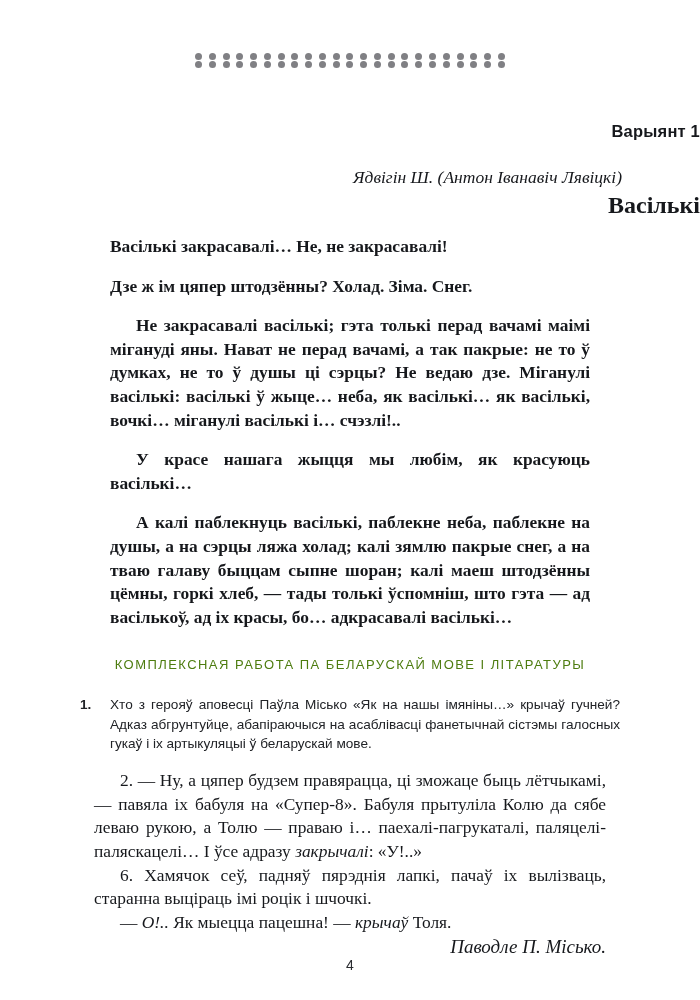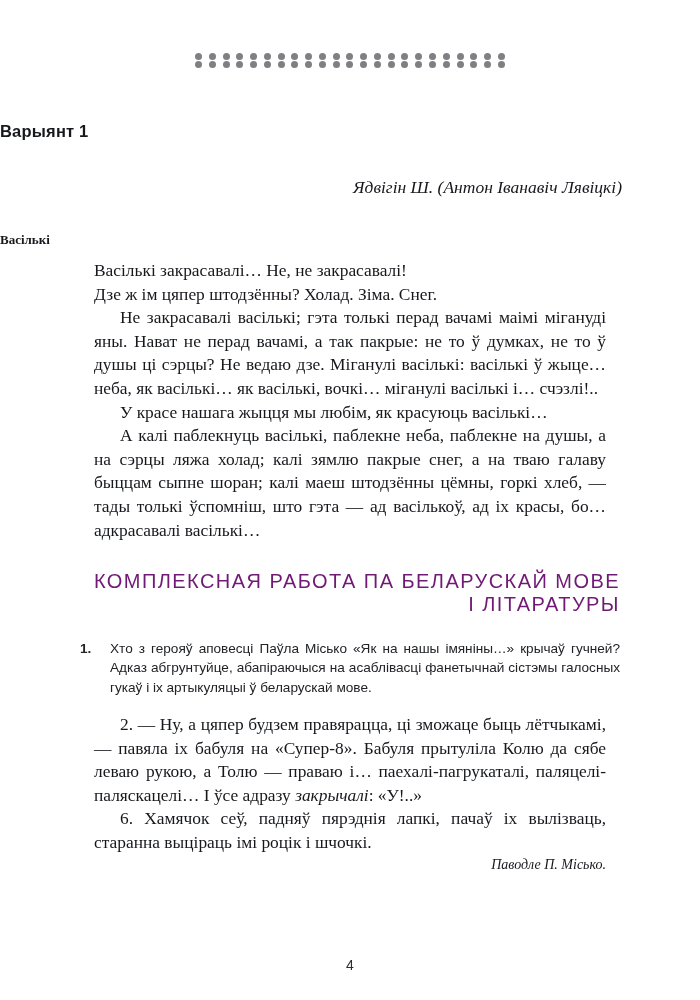--- a/index.html
+++ b/index.html
@@ -49,21 +49,21 @@
     font-weight: bold;
     font-size: 27px;
     letter-spacing: 2.2px;
     color: #16181c;
     margin: 11px 0 11px 0;
     line-height: 1.1;
   }
 
   
   .variant {
-    text-align: left;
+    text-align: right;
     font-family: "Liberation Sans", sans-serif;
     font-weight: bold;
     font-size: 16.5px;
     color: #16181c;
     margin-top: 54px;
     letter-spacing: 0.2px;
   }
 
   .subheading {
     text-align: center;
@@ -74,63 +74,64 @@
     color: #2a2c30;
     margin-top: 31px;
   }
 
   .author-line {
     text-align: right;
     font-family: "Liberation Serif", serif;
     font-style: italic;
     font-size: 17.5px;
     color: #16181c;
-    margin-top: 36px;
+    margin-top: 26px;
     padding-right: 78px;
   }
 
   .work-title {
-    text-align: left;
-    font-family: "Liberation Serif", serif;
-    font-weight: bold;
-    font-size: 13px;
-    color: #16181c;
-    margin-top: 34px;
+    text-align: right;
+    font-family: "Liberation Serif", serif;
+    font-weight: bold;
+    font-size: 24px;
+    color: #16181c;
+    margin-top: 4px;
   }
 
   
   .prose {
     margin: 0 auto;
     width: 512px;
     margin-top: 11px;
     font-family: "Liberation Serif", serif;
     font-size: 17.4px;
     line-height: 23.6px;
     text-align: justify;
     color: #16181c;
     hyphens: none;
   }
   .prose p {
-    margin: 0;
+    margin: 16px;
     text-indent: 26px;
+    font-weight: bold;
   }
   .prose p.noindent {
     text-indent: 0;
   }
 
   
   .section-heading {
     width: 540px;
     margin: 0 auto;
     margin-top: 28px;
     font-family: "Liberation Sans", sans-serif;
-    font-size: 20px;
+    font-size: 13px;
     letter-spacing: 1.45px;
-    color: #701a75;
-    text-align: right;
+    color: #4d7c0f;
+    text-align: center;
     padding-left: 0px;
   }
 
   
   .task {
     width: 540px;
     margin: 0 auto;
     margin-top: 23px;
     display: flex;
     align-items: flex-start;
@@ -172,21 +173,21 @@
     font-style: italic;
   }
 
   .attribution {
     width: 512px;
     margin: 0 auto;
     margin-top: 2px;
     text-align: right;
     font-family: "Liberation Serif", serif;
     font-style: italic;
-    font-size: 14px;
+    font-size: 19px;
     color: #16181c;
   }
 
   
   .page-number {
     position: absolute;
     left: 0;
     right: 0;
     top: 905px;
     text-align: center;
@@ -271,19 +272,20 @@
   <div class="section-heading">КОМПЛЕКСНАЯ РАБОТА ПА БЕЛАРУСКАЙ МОВЕ І ЛІТАРАТУРЫ</div>
 
   <div class="task">
     <div class="task-num">1.</div>
     <div class="task-body">Хто з герояў аповесці Паўла Місько «Як на нашы імяніны…» крычаў гучней? Адказ абгрунтуйце, абапіраючыся на асаблівасці фанетычнай сістэмы галосных гукаў і іх артыкуляцыі ў беларускай мове.</div>
   </div>
 
   <div class="excerpt">
     <p id="ex1"><span>2. — Ну, а цяпер будзем правярацца, ці зможаце быць лётчыкамі, — павяла іх бабуля на «Супер-8». Бабуля прытуліла Колю да сябе леваю рукою, а Толю — праваю і… паехалі-пагрукаталі, паляцелі-паляскацелі… І ўсе адразу </span><i>закрычалі</i><span>: «У!..»</span></p>
     <p id="ex2"><span>6. Хамячок сеў, падняў пярэднія лапкі, пачаў іх вылізваць, старанна выціраць імі роцік і шчочкі.</span></p>
+    <p id="ex3"><span>— </span><i>О!..</i><span> Як мыецца пацешна! — </span><i>крычаў</i><span> Толя.</span></p>
   </div>
 
   <div class="attribution">Паводле П. Місько.</div>
 
   <div class="page-number">4</div>
 
 </div>
 
 </body></html>

